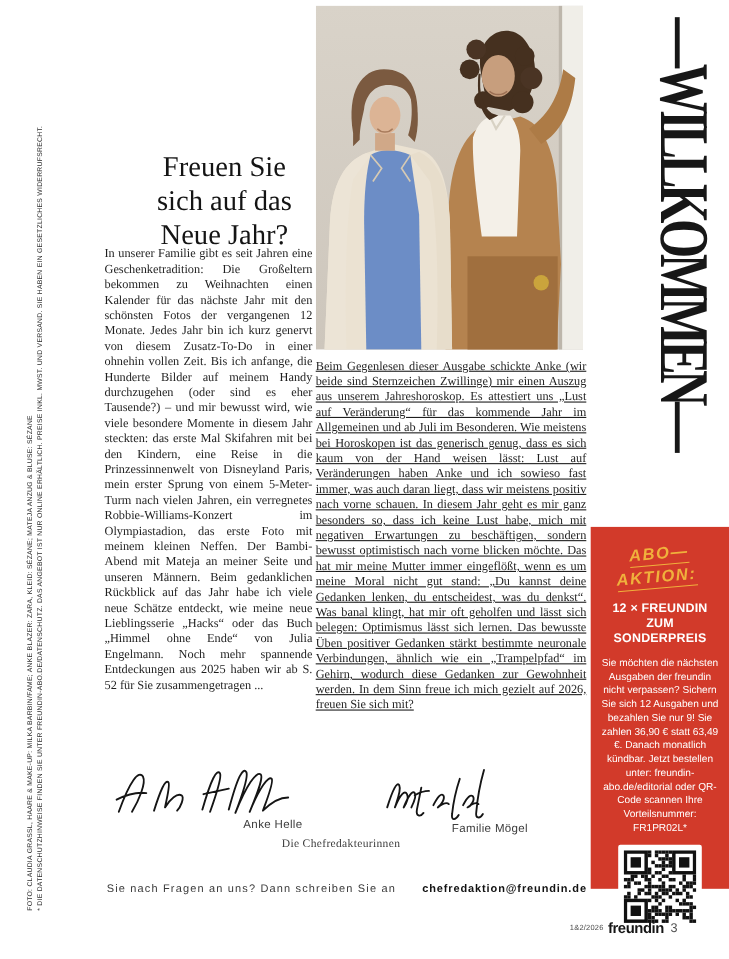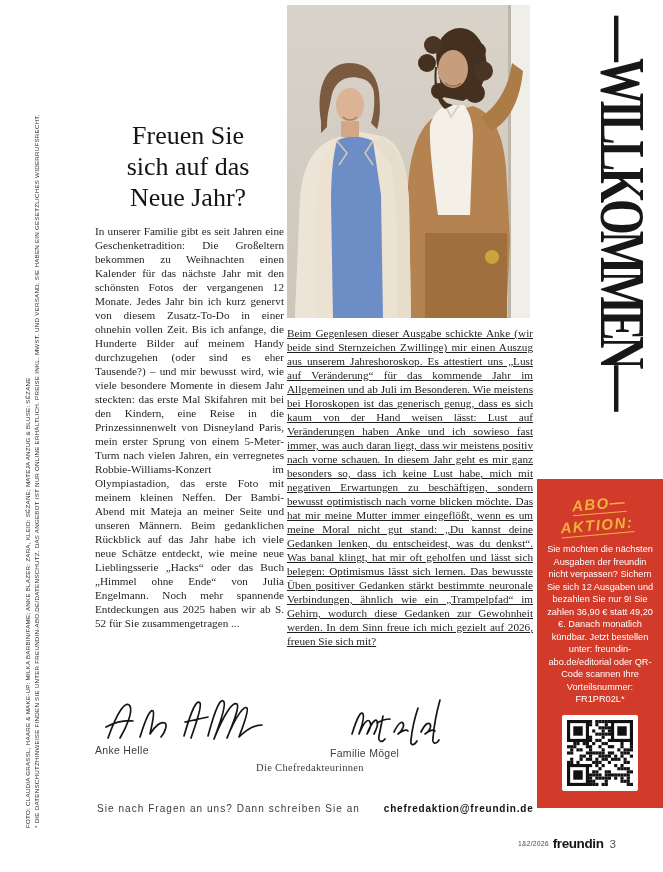--- a/index.html
+++ b/index.html
@@ -6,21 +6,21 @@
   body{width:663px;height:872px;position:relative;background:#ffffff;overflow:hidden;
        font-family:"Liberation Sans",sans-serif;color:#1e1e1e;}
 
   
   .credits{position:absolute;left:24px;top:828px;width:760px;
            transform:rotate(-90deg);transform-origin:0 0;
            font-size:6.2px;letter-spacing:.25px;line-height:8.6px;color:#2c2c2c;
            white-space:nowrap;}
 
   
-  .title{position:absolute;left:84px;top:120px;width:208px;margin:0;
+  .title{position:absolute;left:84px;top:120px;width:208px;margin:16px;
          font-family:"Liberation Serif",serif;font-weight:400;
          font-size:26px;line-height:31px;color:#141414;text-align:center;
          white-space:pre-line;}
 
   
   .col{position:absolute;font-family:"Liberation Serif",serif;
        font-size:11.2px;line-height:14px;color:#1f1f1f;
        text-align:justify;hyphens:auto;-webkit-hyphens:auto;}
   .col1{left:95px;top:224px;width:189px;font-family:Liberation Serif, serif;}
   .col2{left:287px;top:326px;width:246px;text-decoration:underline;}
@@ -50,21 +50,21 @@
   .abo-body{margin:8px 0 0 0;font-size:9.2px;line-height:12.5px;}
   .abo-body b{font-weight:400;}
   .qr{width:76px;height:76px;background:#ffffff;border-radius:2px;
       margin:9px auto 0 auto;padding:5px;box-sizing:border-box;}
 
   
   .sig{position:absolute;}
   .sig svg path{fill:none;stroke:#151515;stroke-width:1.7;stroke-linecap:round;stroke-linejoin:round;}
   .sig1{left:100px;top:694px;}
   .sig2{left:346px;top:688px;}
-  .sig-name{position:absolute;font-size:10.5px;color:#3d3d3d;text-align:left;letter-spacing:.3px;}
+  .sig-name{position:absolute;font-size:10.5px;color:#3d3d3d;text-align:right;letter-spacing:.3px;}
   .name1{left:95px;top:744px;width:180px;}
   .name2{left:330px;top:747px;width:150px;}
   .role{position:absolute;left:180px;top:762px;width:260px;text-align:center;
         font-size:10.5px;color:#3d3d3d;letter-spacing:.3px;font-family:Liberation Serif, serif;}
 
   
   .contact{position:absolute;left:97px;top:803px;font-size:10px;
            letter-spacing:1.05px;color:#3a3a3a;}
   .contact b{color:#121212;font-weight:700;letter-spacing:.8px;margin-left:20px;}
 
@@ -133,21 +133,23 @@
 
 <div class="col col2" lang="de">Beim Gegenlesen dieser Ausgabe schickte Anke (wir beide sind Sternzeichen Zwillinge) mir einen Auszug aus unserem Jahreshoroskop. Es attestiert uns „Lust auf Veränderung“ für das kommende Jahr im Allgemeinen und ab Juli im Besonderen. Wie meistens bei Horoskopen ist das generisch genug, dass es sich kaum von der Hand weisen lässt: Lust auf Veränderungen haben Anke und ich sowieso fast immer, was auch daran liegt, dass wir meistens positiv nach vorne schauen. In diesem Jahr geht es mir ganz besonders so, dass ich keine Lust habe, mich mit negativen Erwartungen zu beschäftigen, sondern bewusst optimistisch nach vorne blicken möchte. Das hat mir meine Mutter immer eingeflößt, wenn es um meine Moral nicht gut stand: „Du kannst deine Gedanken lenken, du entscheidest, was du denkst“. Was banal klingt, hat mir oft geholfen und lässt sich belegen: Optimismus lässt sich lernen. Das bewusste Üben positiver Gedanken stärkt bestimmte neuronale Verbindungen, ähnlich wie ein „Trampelpfad“ im Gehirn, wodurch diese Gedanken zur Gewohnheit werden. In dem Sinn freue ich mich gezielt auf 2026, freuen Sie sich mit?</div>
 
 <div class="masthead">—WILLKOMMEN—</div>
 
 <aside class="abo">
   <div class="abo-script">
     <span class="s1">ABO—</span><br>
     <span class="s2">AKTION:</span>
   </div>
-  <p class="abo-body"><span>Sie möchten die nächsten Ausgaben der freundin nicht verpassen? </span><b>Sichern Sie sich 12 Ausgaben und bezahlen Sie nur 9! Sie zahlen 36,90 €</b><span> statt 49,20 €. Danach monatlich kündbar. Jetzt bestellen unter: </span><b>freundin-abo.de/editorial oder QR-Code scannen Ihre Vorteilsnummer: FR1PR02L*</b></p>
+  <div class="abo-headline">12 × FREUNDIN
+ZUM SONDERPREIS</div>
+  <p class="abo-body"><span>Sie möchten die nächsten Ausgaben der freundin nicht verpassen? </span><b>Sichern Sie sich 12 Ausgaben und bezahlen Sie nur 9! Sie zahlen 36,90 €</b><span> statt 63,49 €. Danach monatlich kündbar. Jetzt bestellen unter: </span><b>freundin-abo.de/editorial oder QR-Code scannen Ihre Vorteilsnummer: FR1PR02L*</b></p>
   <div class="qr">
     <svg width="66" height="66" viewBox="0 0 63 63">
       <g fill="#111111">
         <rect x="0" y="0" width="21" height="21"></rect>
           <rect x="42" y="0" width="21" height="21"></rect>
           <rect x="0" y="42" width="21" height="21"></rect>
       </g>
       <g fill="#ffffff">
         <rect x="3" y="3" width="15" height="15"></rect>
           <rect x="45" y="3" width="15" height="15"></rect>

